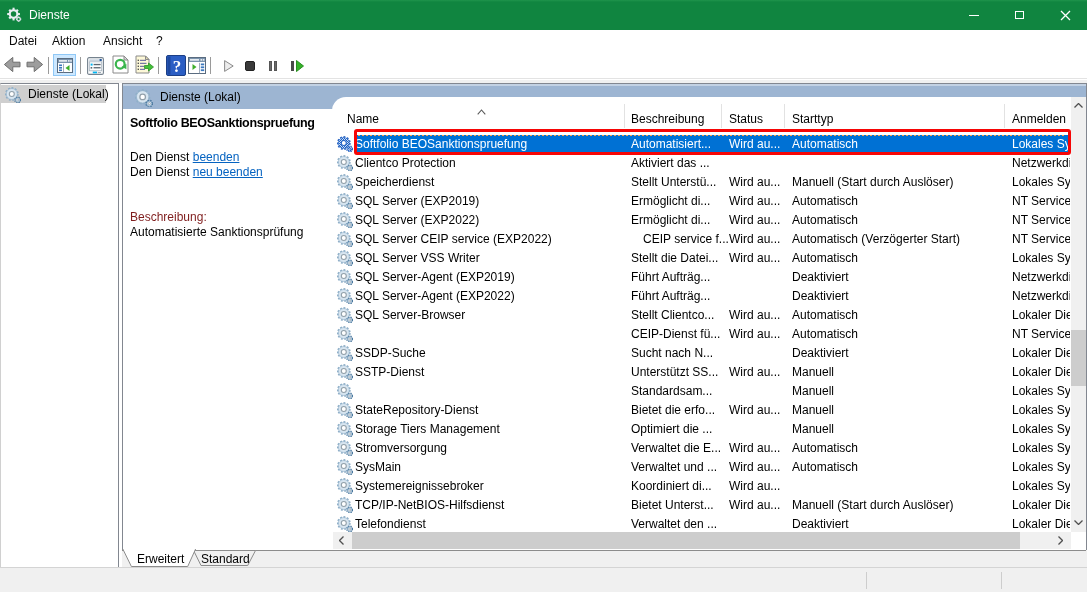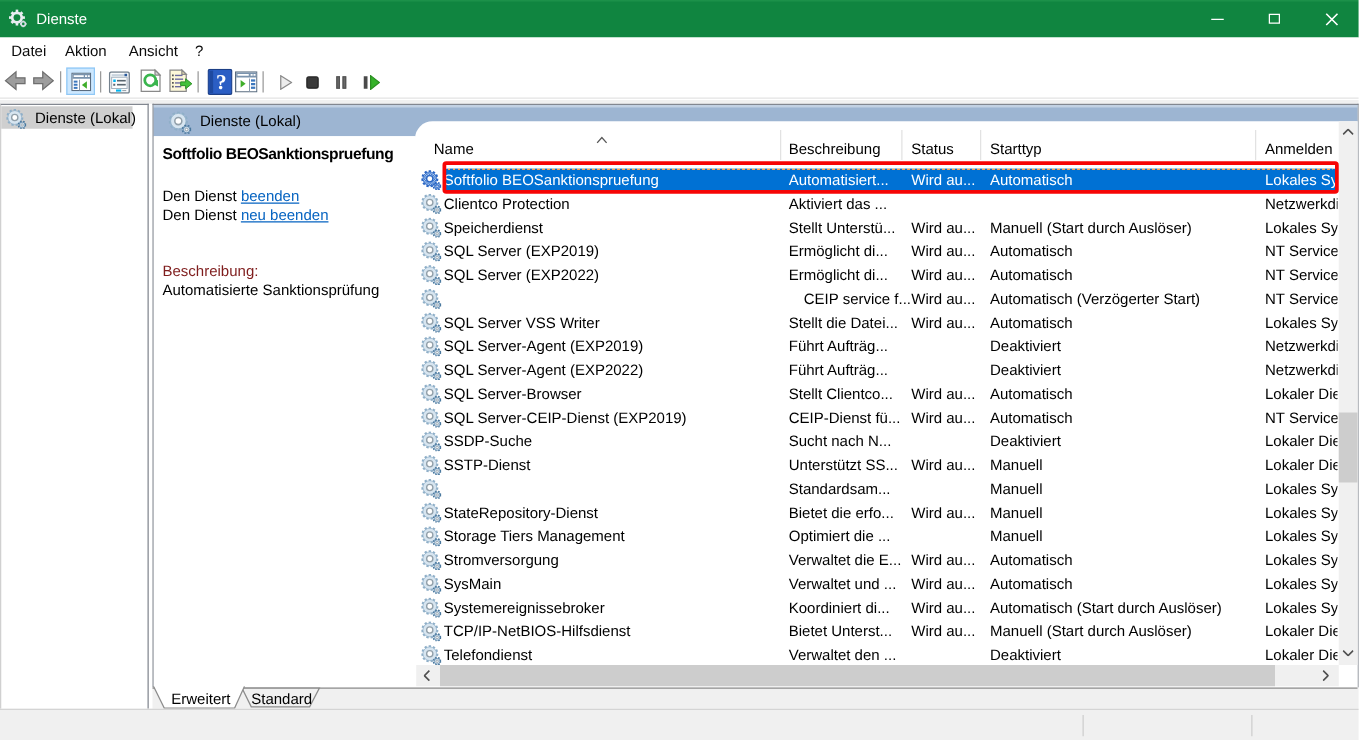--- a/index.html
+++ b/index.html
@@ -276,20 +276,21 @@
   </div>
 <svg class="abs" style="left:337px;top:231px" width="16" height="16" viewBox="0 0 16 16">
 <circle cx="6.8" cy="7" r="5.9" fill="none" stroke="#8fafc8" stroke-width="2" stroke-dasharray="1.8 1.55"></circle>
 <circle cx="6.8" cy="7" r="5.5" fill="#d7e5f0" stroke="#8fafc8" stroke-width="0.6"></circle>
 <circle cx="6.8" cy="7" r="2.5" fill="#ffffff" stroke="#92a0aa" stroke-width="1.1"></circle>
 <circle cx="12.7" cy="13" r="2.9" fill="none" stroke="#4a789e" stroke-width="1.3" stroke-dasharray="1.25 1.1"></circle>
 <circle cx="12.7" cy="13" r="2.3" fill="#cfe0ee" stroke="#4a789e" stroke-width="0.5"></circle>
 <circle cx="12.7" cy="13" r="0.95" fill="#ffffff" stroke="#92a0aa" stroke-width="0.7"></circle>
   </svg>
 <div class="row" style="top:228px">
+    <span class="c" style="left:22px">SQL Server CEIP service (EXP2022)</span>
     <span class="c" style="left:310px">CEIP service f...</span>
     <span class="c" style="left:396px">Wird au...</span>
     <span class="c" style="left:459px;">Automatisch (Verzögerter Start)</span>
     <span class="c" style="left:679px">NT Service\M</span>
   </div>
 <svg class="abs" style="left:337px;top:250px" width="16" height="16" viewBox="0 0 16 16">
 <circle cx="6.8" cy="7" r="5.9" fill="none" stroke="#8fafc8" stroke-width="2" stroke-dasharray="1.8 1.55"></circle>
 <circle cx="6.8" cy="7" r="5.5" fill="#d7e5f0" stroke="#8fafc8" stroke-width="0.6"></circle>
 <circle cx="6.8" cy="7" r="2.5" fill="#ffffff" stroke="#92a0aa" stroke-width="1.1"></circle>
 <circle cx="12.7" cy="13" r="2.9" fill="none" stroke="#4a789e" stroke-width="1.3" stroke-dasharray="1.25 1.1"></circle>
@@ -348,21 +349,20 @@
   </div>
 <svg class="abs" style="left:337px;top:326px" width="16" height="16" viewBox="0 0 16 16">
 <circle cx="6.8" cy="7" r="5.9" fill="none" stroke="#8fafc8" stroke-width="2" stroke-dasharray="1.8 1.55"></circle>
 <circle cx="6.8" cy="7" r="5.5" fill="#d7e5f0" stroke="#8fafc8" stroke-width="0.6"></circle>
 <circle cx="6.8" cy="7" r="2.5" fill="#ffffff" stroke="#92a0aa" stroke-width="1.1"></circle>
 <circle cx="12.7" cy="13" r="2.9" fill="none" stroke="#4a789e" stroke-width="1.3" stroke-dasharray="1.25 1.1"></circle>
 <circle cx="12.7" cy="13" r="2.3" fill="#cfe0ee" stroke="#4a789e" stroke-width="0.5"></circle>
 <circle cx="12.7" cy="13" r="0.95" fill="#ffffff" stroke="#92a0aa" stroke-width="0.7"></circle>
   </svg>
 <div class="row" style="top:323px">
-    <span class="c" style="left:22px">SQL Server-CEIP-Dienst (EXP2019)</span>
     <span class="c" style="left:298px">CEIP-Dienst fü...</span>
     <span class="c" style="left:396px">Wird au...</span>
     <span class="c" style="left:459px;">Automatisch</span>
     <span class="c" style="left:679px">NT Service\M</span>
   </div>
 <svg class="abs" style="left:337px;top:345px" width="16" height="16" viewBox="0 0 16 16">
 <circle cx="6.8" cy="7" r="5.9" fill="none" stroke="#8fafc8" stroke-width="2" stroke-dasharray="1.8 1.55"></circle>
 <circle cx="6.8" cy="7" r="5.5" fill="#d7e5f0" stroke="#8fafc8" stroke-width="0.6"></circle>
 <circle cx="6.8" cy="7" r="2.5" fill="#ffffff" stroke="#92a0aa" stroke-width="1.1"></circle>
 <circle cx="12.7" cy="13" r="2.9" fill="none" stroke="#4a789e" stroke-width="1.3" stroke-dasharray="1.25 1.1"></circle>
@@ -467,21 +467,20 @@
 <circle cx="6.8" cy="7" r="5.5" fill="#d7e5f0" stroke="#8fafc8" stroke-width="0.6"></circle>
 <circle cx="6.8" cy="7" r="2.5" fill="#ffffff" stroke="#92a0aa" stroke-width="1.1"></circle>
 <circle cx="12.7" cy="13" r="2.9" fill="none" stroke="#4a789e" stroke-width="1.3" stroke-dasharray="1.25 1.1"></circle>
 <circle cx="12.7" cy="13" r="2.3" fill="#cfe0ee" stroke="#4a789e" stroke-width="0.5"></circle>
 <circle cx="12.7" cy="13" r="0.95" fill="#ffffff" stroke="#92a0aa" stroke-width="0.7"></circle>
   </svg>
 <div class="row" style="top:475px">
     <span class="c" style="left:22px">Systemereignissebroker</span>
     <span class="c" style="left:298px">Koordiniert di...</span>
     <span class="c" style="left:396px">Wird au...</span>
-    <span class="c" style="left:459px;">Automatisch (Start durch Auslöser)</span>
     <span class="c" style="left:679px">Lokales Syst</span>
   </div>
 <svg class="abs" style="left:337px;top:497px" width="16" height="16" viewBox="0 0 16 16">
 <circle cx="6.8" cy="7" r="5.9" fill="none" stroke="#8fafc8" stroke-width="2" stroke-dasharray="1.8 1.55"></circle>
 <circle cx="6.8" cy="7" r="5.5" fill="#d7e5f0" stroke="#8fafc8" stroke-width="0.6"></circle>
 <circle cx="6.8" cy="7" r="2.5" fill="#ffffff" stroke="#92a0aa" stroke-width="1.1"></circle>
 <circle cx="12.7" cy="13" r="2.9" fill="none" stroke="#4a789e" stroke-width="1.3" stroke-dasharray="1.25 1.1"></circle>
 <circle cx="12.7" cy="13" r="2.3" fill="#cfe0ee" stroke="#4a789e" stroke-width="0.5"></circle>
 <circle cx="12.7" cy="13" r="0.95" fill="#ffffff" stroke="#92a0aa" stroke-width="0.7"></circle>
   </svg>

